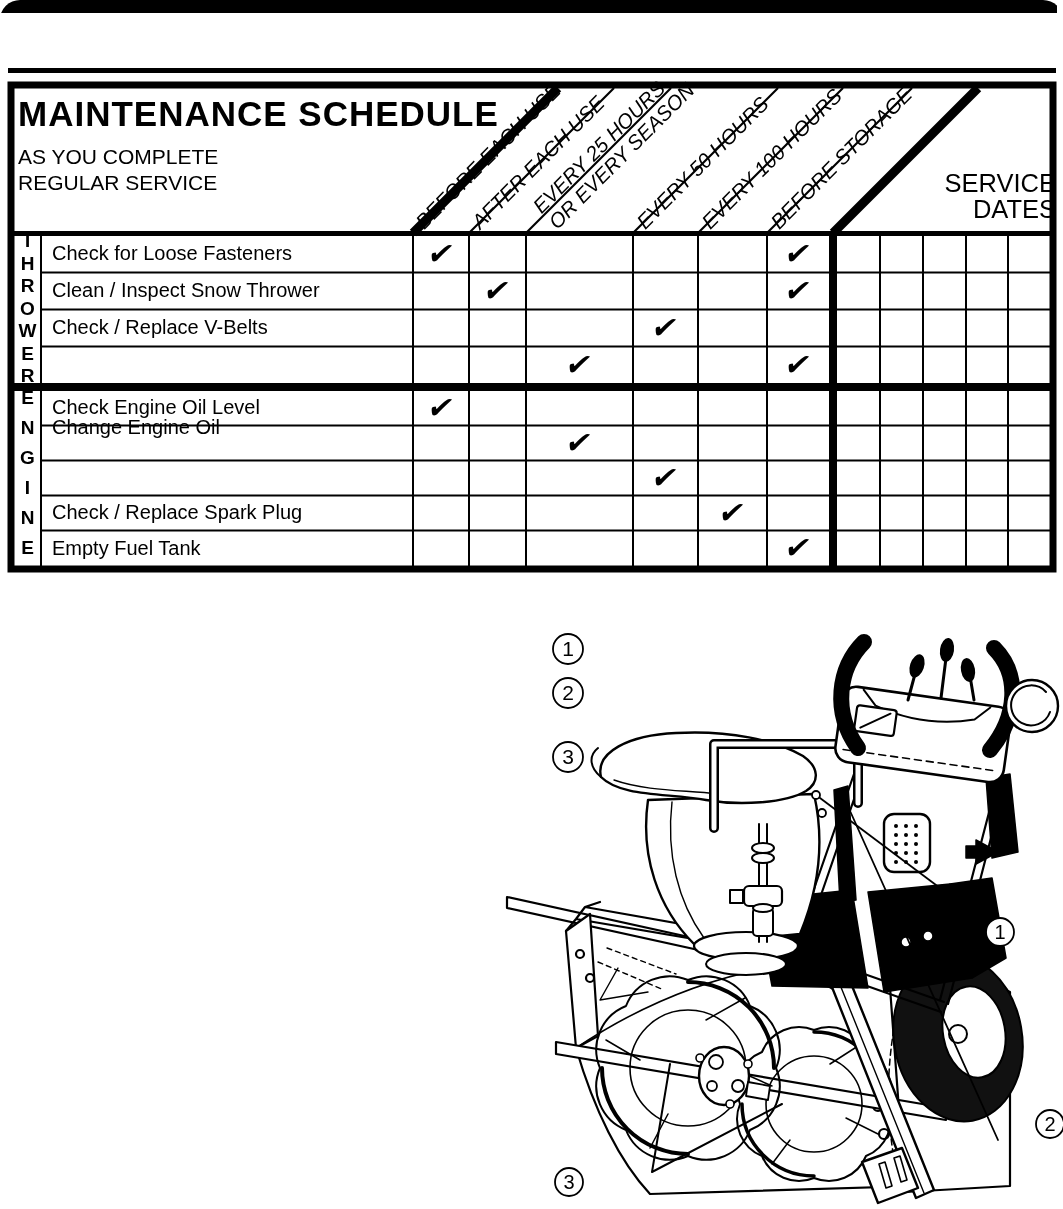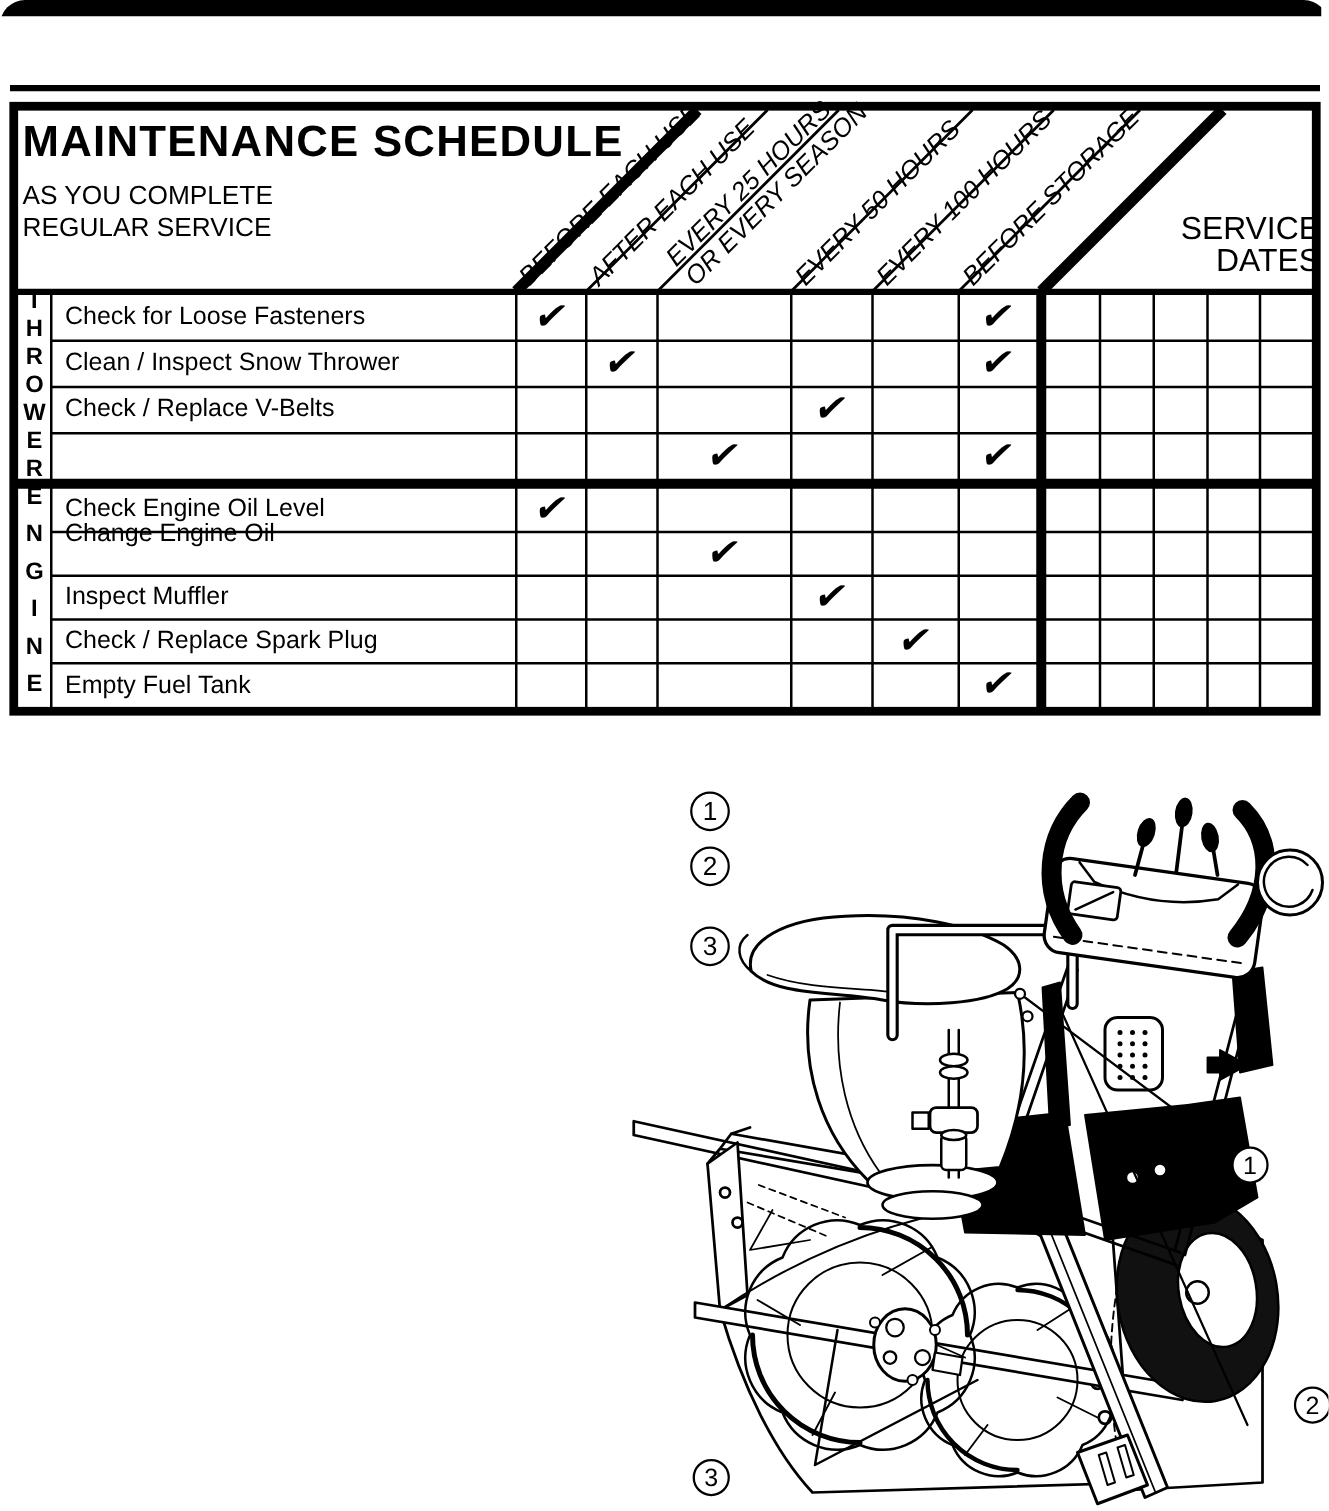--- a/index.html
+++ b/index.html
@@ -111,21 +111,20 @@
   </div>
   <div class="abs group-label" id="group-engine">
     <span>ENGINE</span>
   </div>
 
   <div class="abs task" style="top:235px;line-height:37px">Check for Loose Fasteners</div>
   <div class="abs task" style="top:272px;line-height:37px">Clean / Inspect Snow Thrower</div>
   <div class="abs task" style="top:309px;line-height:37px">Check / Replace V-Belts</div>
   <div class="abs task" style="top:390px;line-height:35px">Check Engine Oil Level</div>
   <div class="abs task" style="top:410px;line-height:35px">Change Engine Oil</div>
-  <div class="abs task" style="top:460px;line-height:35px">Inspect Muffler</div>
   <div class="abs task" style="top:495px;line-height:35px">Check / Replace Spark Plug</div>
   <div class="abs task" style="top:530px;line-height:36px">Empty Fuel Tank</div>
 
   <div id="check-layer">
       <span class="check" style="left: 424px; top: 236px; line-height: 35px;">✔</span>
       <span class="check" style="left: 781px; top: 236px; line-height: 35px;">✔</span>
       <span class="check" style="left: 480px; top: 273px; line-height: 35px;">✔</span>
       <span class="check" style="left: 781px; top: 273px; line-height: 35px;">✔</span>
       <span class="check" style="left: 648px; top: 310px; line-height: 35px;">✔</span>
       <span class="check" style="left: 562px; top: 347px; line-height: 35px;">✔</span>

